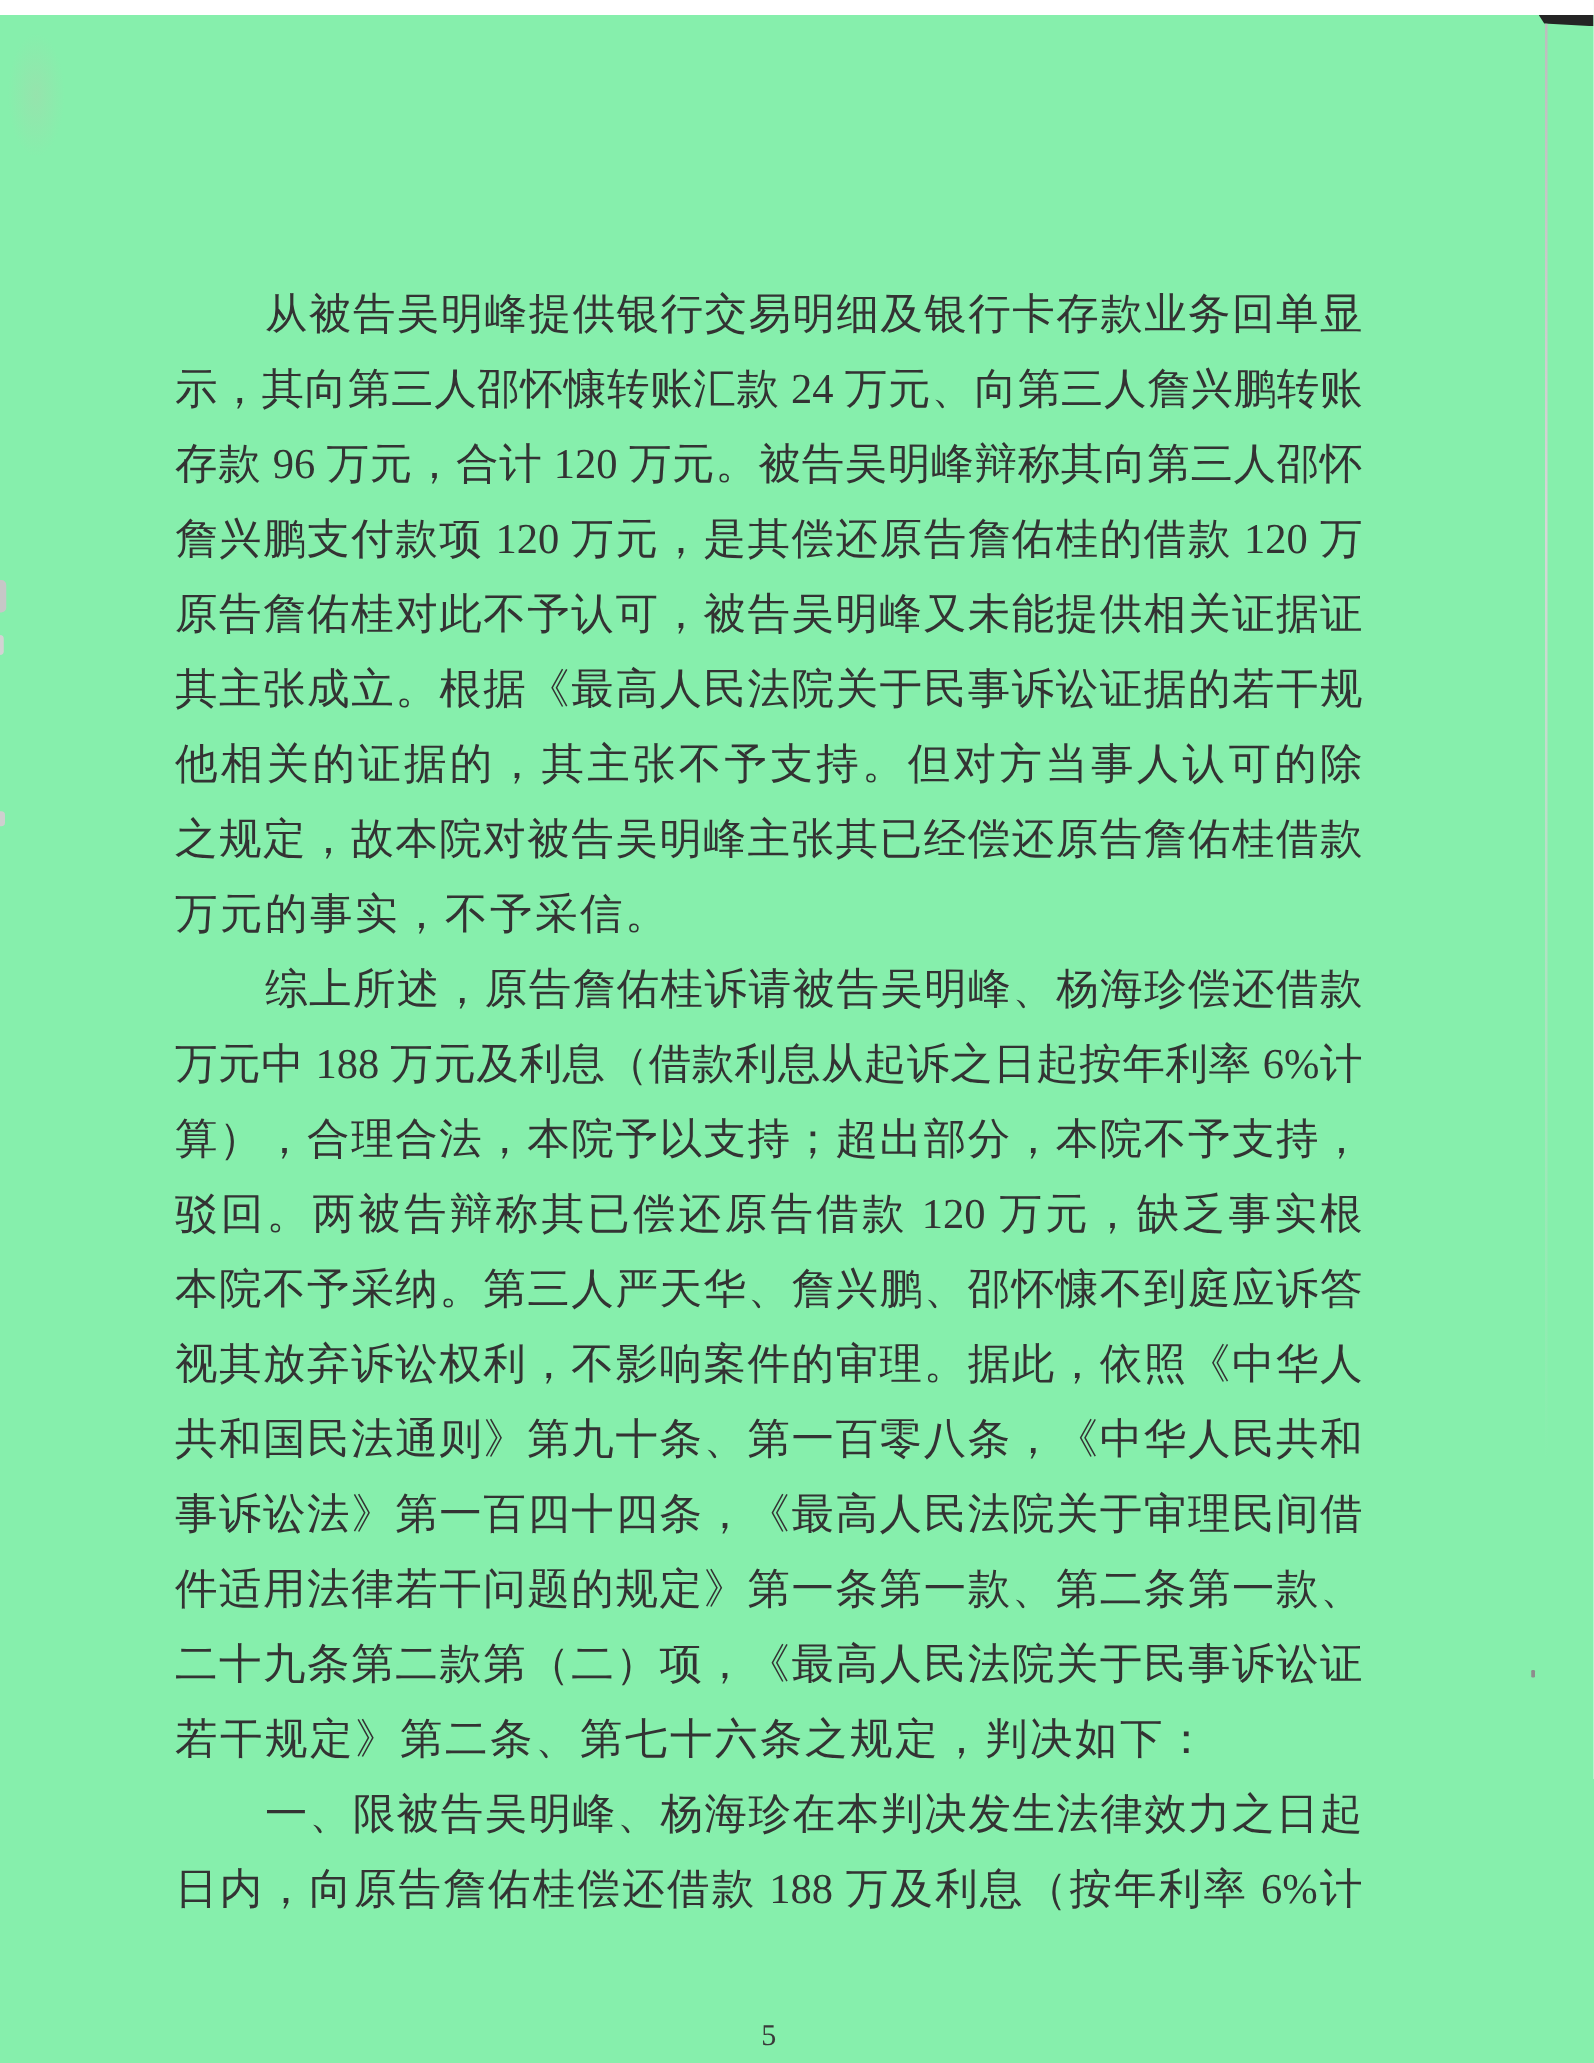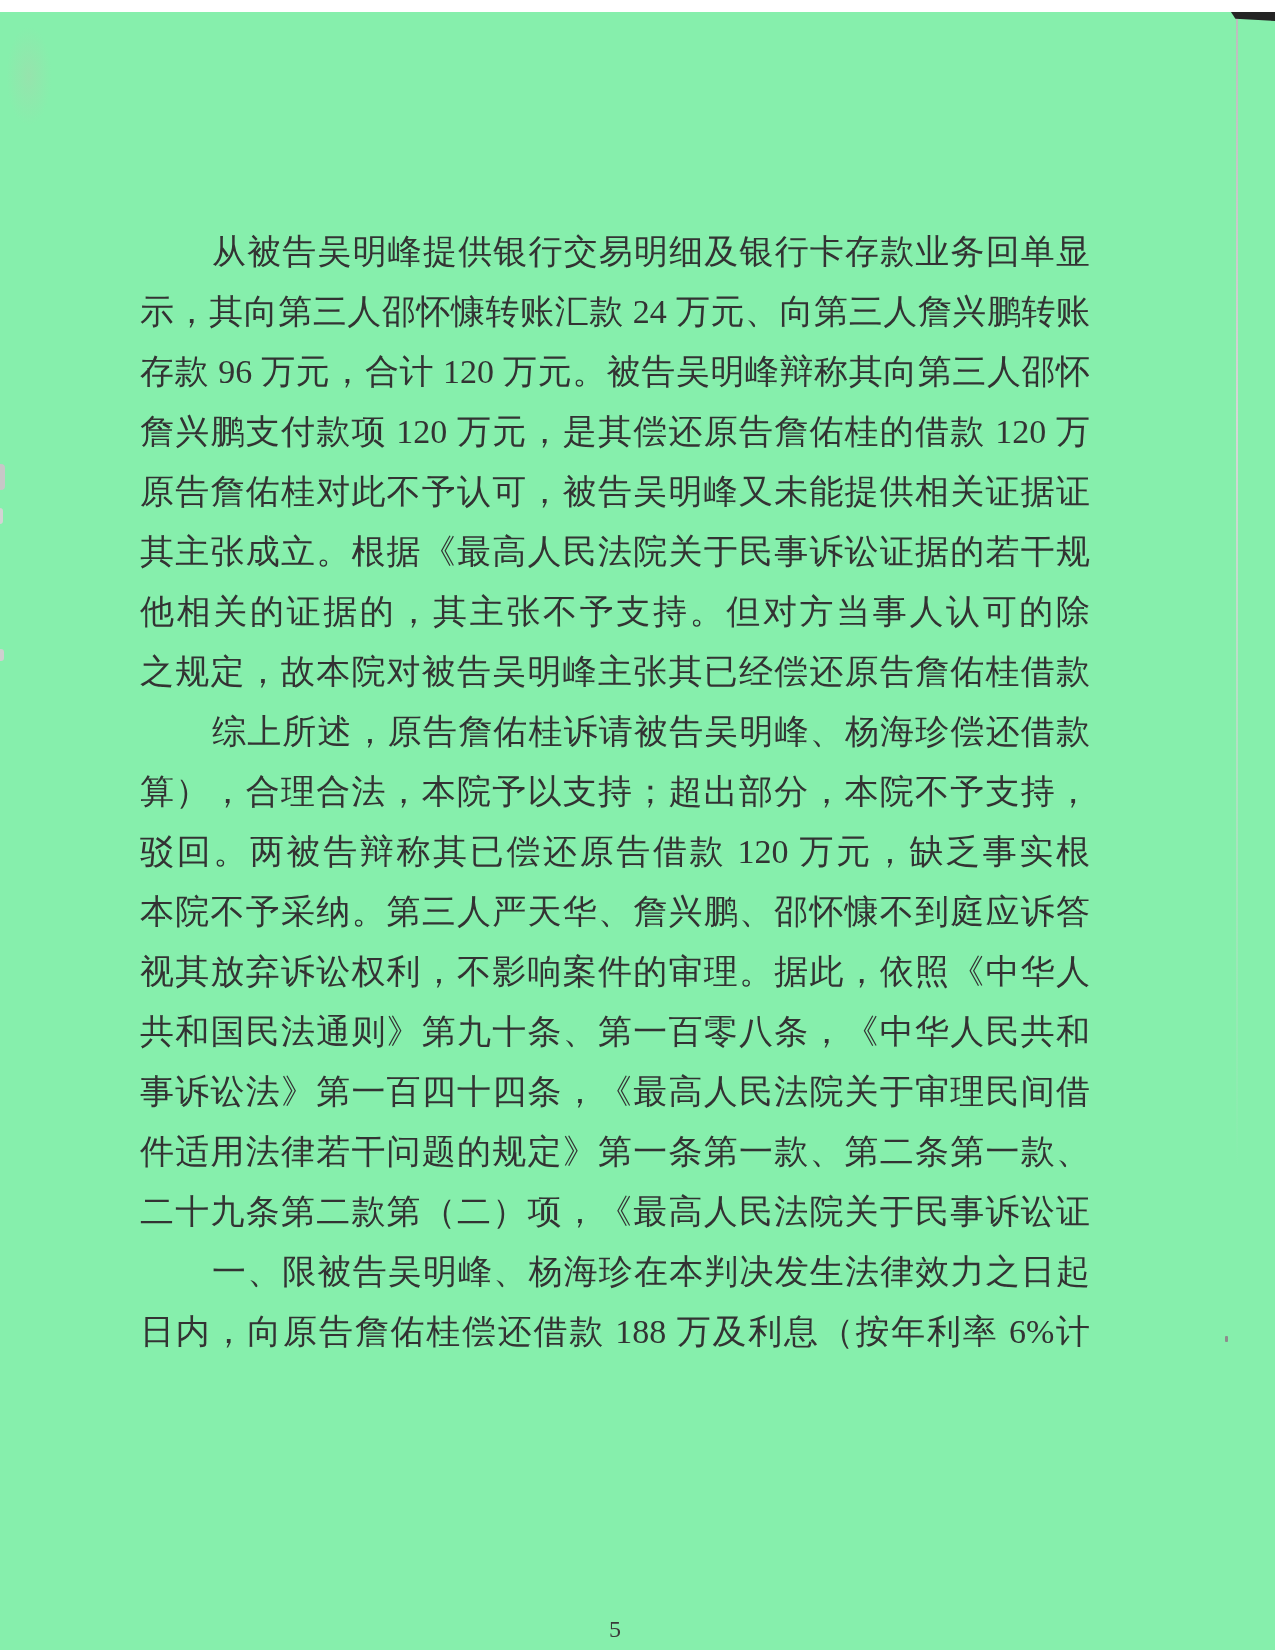--- a/index.html
+++ b/index.html
@@ -104,28 +104,31 @@
 
   <main class="text-block">
     <div class="line indent">从被告吴明峰提供银行交易明细及银行卡存款业务回单显</div>
     <div class="line">示，其向第三人邵怀慷转账汇款 24 万元、向第三人詹兴鹏转账及</div>
     <div class="line">存款 96 万元，合计 120 万元。被告吴明峰辩称其向第三人邵怀慷、</div>
     <div class="line">詹兴鹏支付款项 120 万元，是其偿还原告詹佑桂的借款 120 万元。</div>
     <div class="line">原告詹佑桂对此不予认可，被告吴明峰又未能提供相关证据证明</div>
     <div class="line">其主张成立。根据《最高人民法院关于民事诉讼证据的若干规定》</div>
     <div class="line">他相关的证据的，其主张不予支持。但对方当事人认可的除外。”</div>
     <div class="line">之规定，故本院对被告吴明峰主张其已经偿还原告詹佑桂借款 120</div>
+    <div class="line para-end">万元的事实，不予采信。</div>
     <div class="line indent">综上所述，原告詹佑桂诉请被告吴明峰、杨海珍偿还借款 200</div>
+    <div class="line">万元中 188 万元及利息（借款利息从起诉之日起按年利率 6%计</div>
     <div class="line">算），合理合法，本院予以支持；超出部分，本院不予支持，予以</div>
     <div class="line">驳回。两被告辩称其已偿还原告借款 120 万元，缺乏事实根据，</div>
     <div class="line">本院不予采纳。第三人严天华、詹兴鹏、邵怀慷不到庭应诉答辩，</div>
     <div class="line">视其放弃诉讼权利，不影响案件的审理。据此，依照《中华人民</div>
     <div class="line">共和国民法通则》第九十条、第一百零八条，《中华人民共和国民</div>
     <div class="line">事诉讼法》第一百四十四条，《最高人民法院关于审理民间借贷案</div>
     <div class="line">件适用法律若干问题的规定》第一条第一款、第二条第一款、第</div>
     <div class="line">二十九条第二款第（二）项，《最高人民法院关于民事诉讼证据的</div>
+    <div class="line para-end">若干规定》第二条、第七十六条之规定，判决如下：</div>
     <div class="line indent">一、限被告吴明峰、杨海珍在本判决发生法律效力之日起十</div>
     <div class="line">日内，向原告詹佑桂偿还借款 188 万及利息（按年利率 6%计算，</div>
   </main>
 
   <div class="page-number">5</div>
 
 </div>
 
 </body></html>

